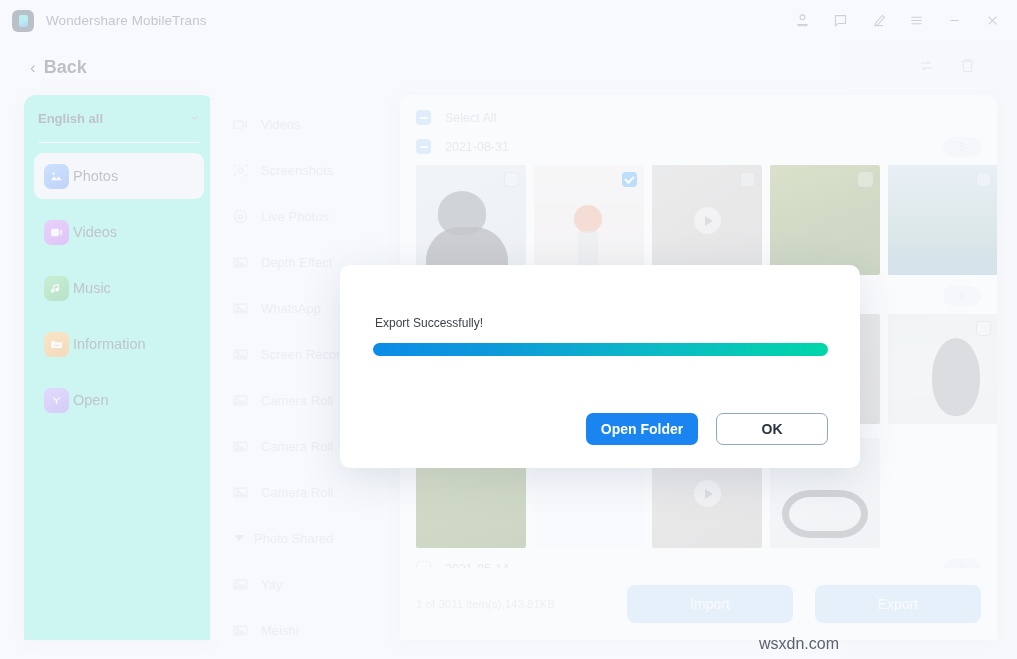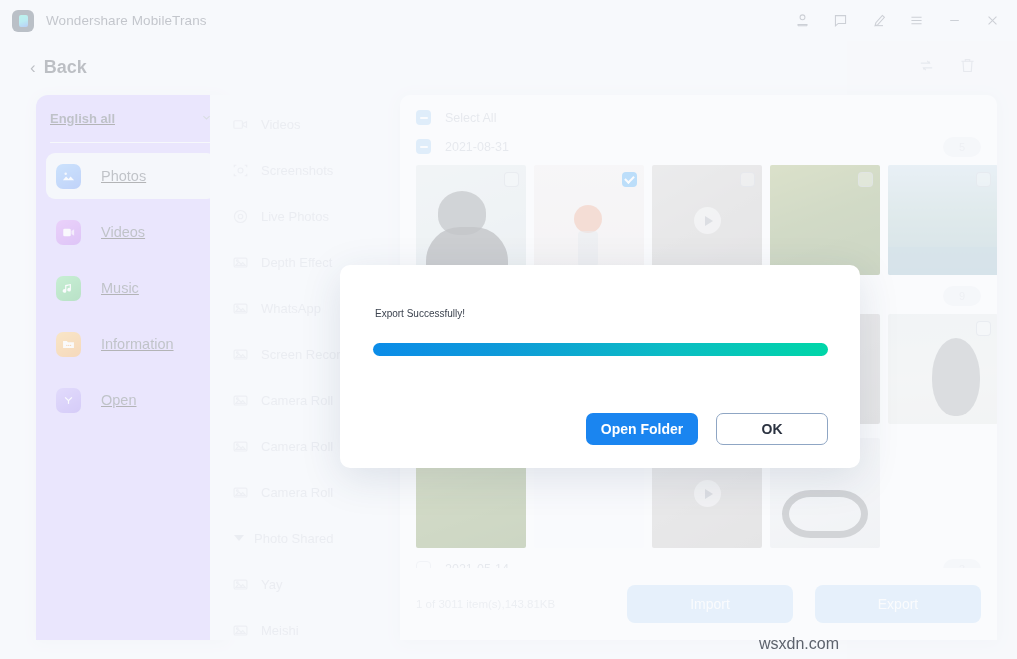--- a/index.html
+++ b/index.html
@@ -65,38 +65,37 @@
   }
   .back .chev { font-size: 17px; font-weight: normal; line-height: 1; }
   .toolbar-right {
     margin-left: auto; display: flex; align-items: center;
     gap: 22px; padding-right: 40px;
     color: #b9bfca;
   }
 
   
   .sidebar {
-    position: absolute; left: 36px; top: 95px;
+    position: absolute; left: 24px; top: 95px;
     width: 190px; height: 545px;
-    background: #c4b5fd;
+    background: #5eead4;
     border-radius: 12px 12px 0 0;
     box-shadow: 0 2px 14px rgba(40,60,100,0.07);
     overflow: hidden;
-    text-decoration: underline;
   }
   .lang {
     height: 48px; margin: 0 14px;
     display: flex; align-items: center;
     border-bottom: 1px solid #f0f2f6;
   }
   .lang-label { font-size: 13px; font-weight: bold; color: #2b3240; }
   .lang-chev { margin-left: auto; color: #8d95a3; font-size: 11px; }
   .nav { padding: 10px 10px 0 10px; }
   .nav-item {
-    display: flex; align-items: center; gap: 20px;
+    display: flex; align-items: center; gap: 4px;
     height: 46px; padding: 0 10px;
     border-radius: 9px;
     margin-bottom: 10px;
   }
   .nav-item.active { background: #eef1f7; }
   .nav-label { font-size: 14.5px; color: #2f3642; }
   .nav-ico {
     width: 25px; height: 25px; border-radius: 7px; flex: none;
     display: flex; align-items: center; justify-content: center;
     color: #fff;
@@ -265,22 +264,22 @@
     background: rgba(248,250,252,0.72);
   }
   .dialog {
     position: absolute; left: 340px; top: 265px;
     width: 520px; height: 203px;
     background: #ffffff;
     border-radius: 10px;
     box-shadow: 0 10px 40px rgba(40,60,100,0.13);
   }
   .dlg-title {
-    position: absolute; left: 35px; top: 43px;
-    font-size: 10px; color: #3c434f;
+    position: absolute; left: 35px; top: 51px;
+    font-size: 12px; color: #3c434f;
   }
   .progress {
     position: absolute; left: 33px; top: 78px;
     width: 455px; height: 13px;
     border-radius: 7px;
     background: linear-gradient(90deg, #0b8ce8 0%, #0e9ad9 28%, #0bbcc4 65%, #00d6a8 100%);
   }
   .dlg-actions {
     position: absolute; right: 32px; bottom: 23px;
     display: flex; gap: 18px; justify-content: center;

